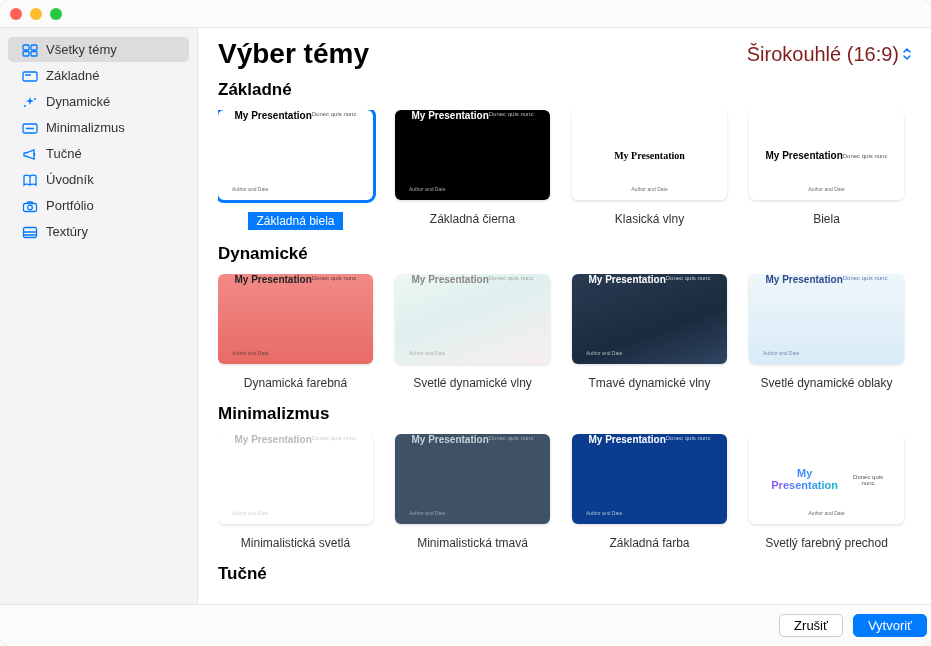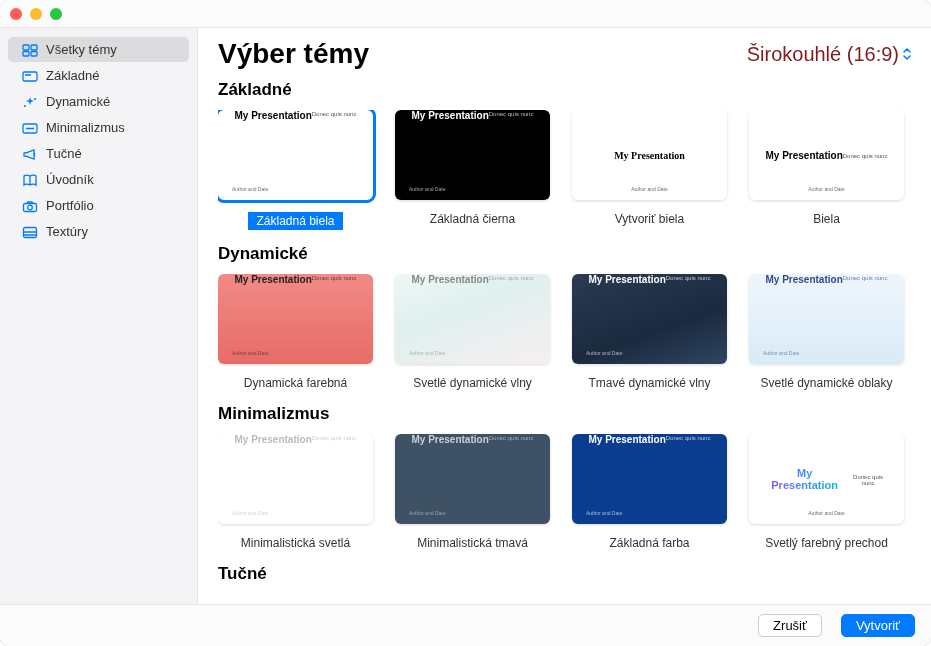--- a/index.html
+++ b/index.html
@@ -87,21 +87,21 @@
 .thumb .pauth { font-size: 5px; opacity: .6; position:absolute; bottom:8px; left:14px; }
 .thumb.center { align-items:center; text-align:center; }
 .thumb.center .pauth { left:0; right:0; }
 
 .footer {
   position: absolute; bottom:0; left:0; right:0;
   height: 42px;
   border-top: 1px solid #e8e8e8;
   background: #fbfbfb;
   display: flex; justify-content: flex-end; align-items: center;
-  padding: 0 16px; gap: 19px;
+  padding: 0 4px; gap: 10px;
 }
 .btn {
   font-size: 13px; padding: 3px 14px;
   border-radius: 5px; border: 1px solid #ccc;
   background: #fff; cursor: pointer;
 }
 .btn.primary { background: #007aff; color:#fff; border-color:#007aff; }
 
 
 .bg-black { background:#000 !important; color:#fff; }
@@ -241,21 +241,21 @@
               <div class="label-wrap">
                 <div class="tlabel">Základná čierna</div>
               </div>
             </div>
             <div class="template">
               <div class="thumb bg-white center">
                 <div class="ptitle" style="font-family:Georgia,serif;">My Presentation</div>
                 <div class="pauth">Author and Date</div>
               </div>
               <div class="label-wrap">
-                <div class="tlabel">Vytvoriť biela</div>
+                <div class="tlabel">Klasická vlny</div>
               </div>
             </div>
             <div class="template">
               <div class="thumb bg-white center">
                 <div class="ptitle" style="">My Presentation</div>
                 <div class="psub">Donec quis nunc</div>
                 <div class="pauth">Author and Date</div>
               </div>
               <div class="label-wrap">
                 <div class="tlabel">Biela</div>

